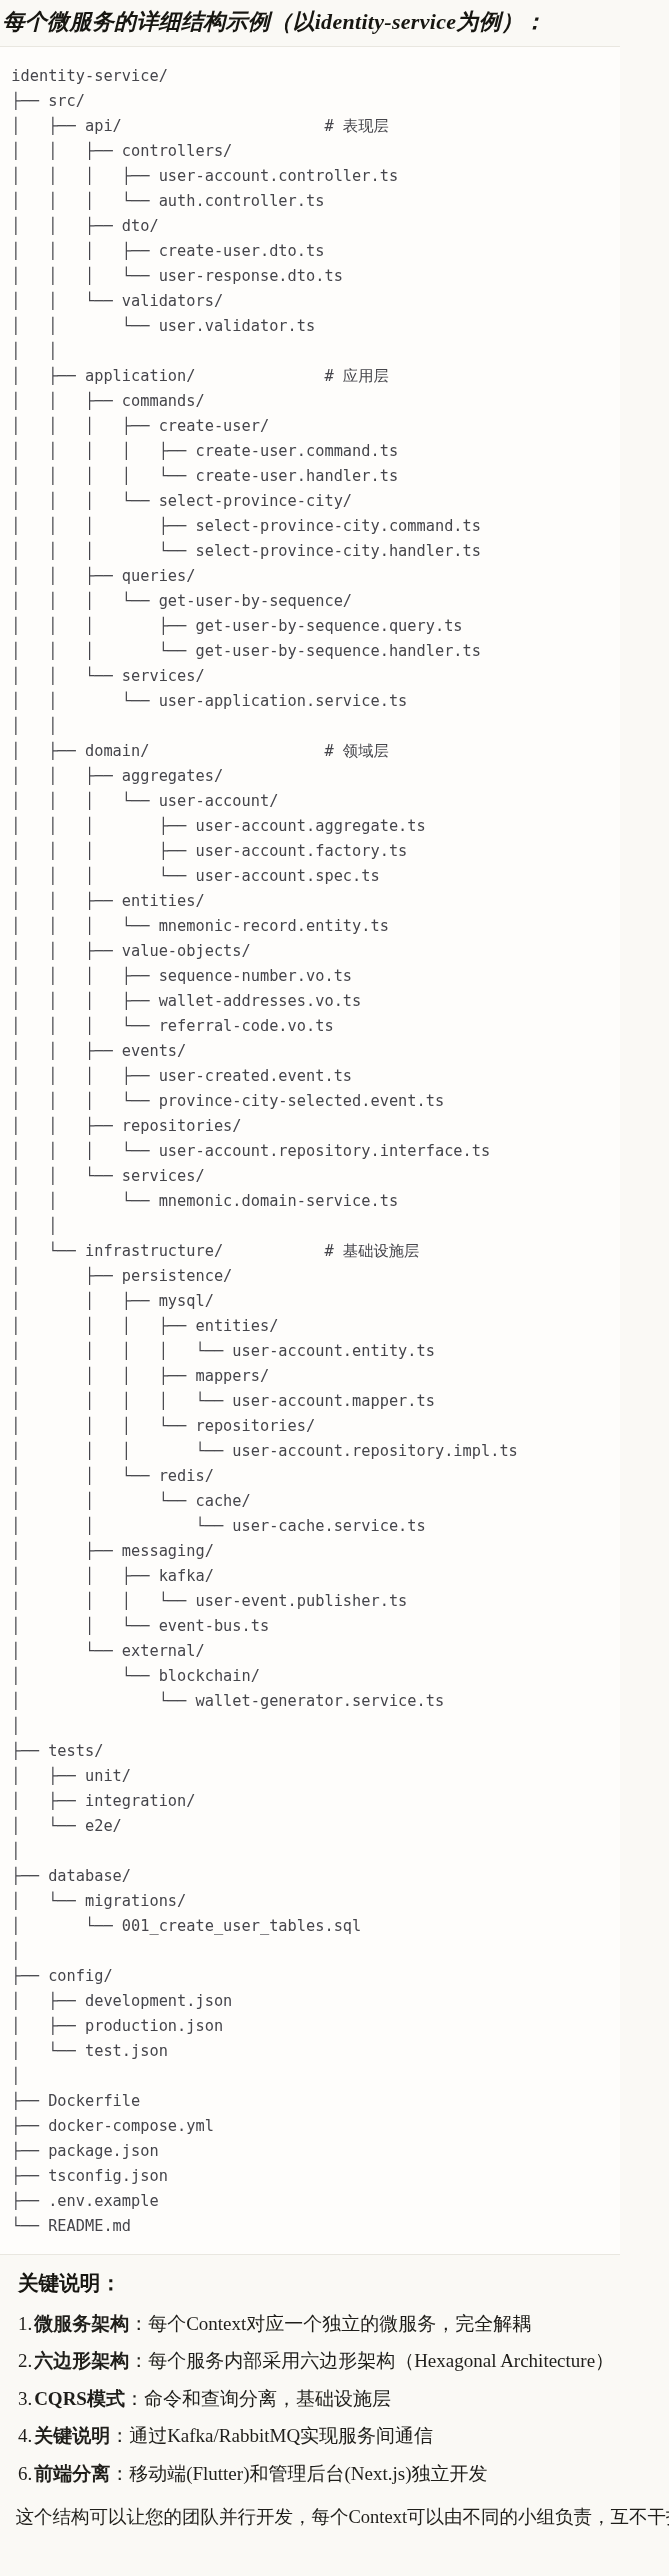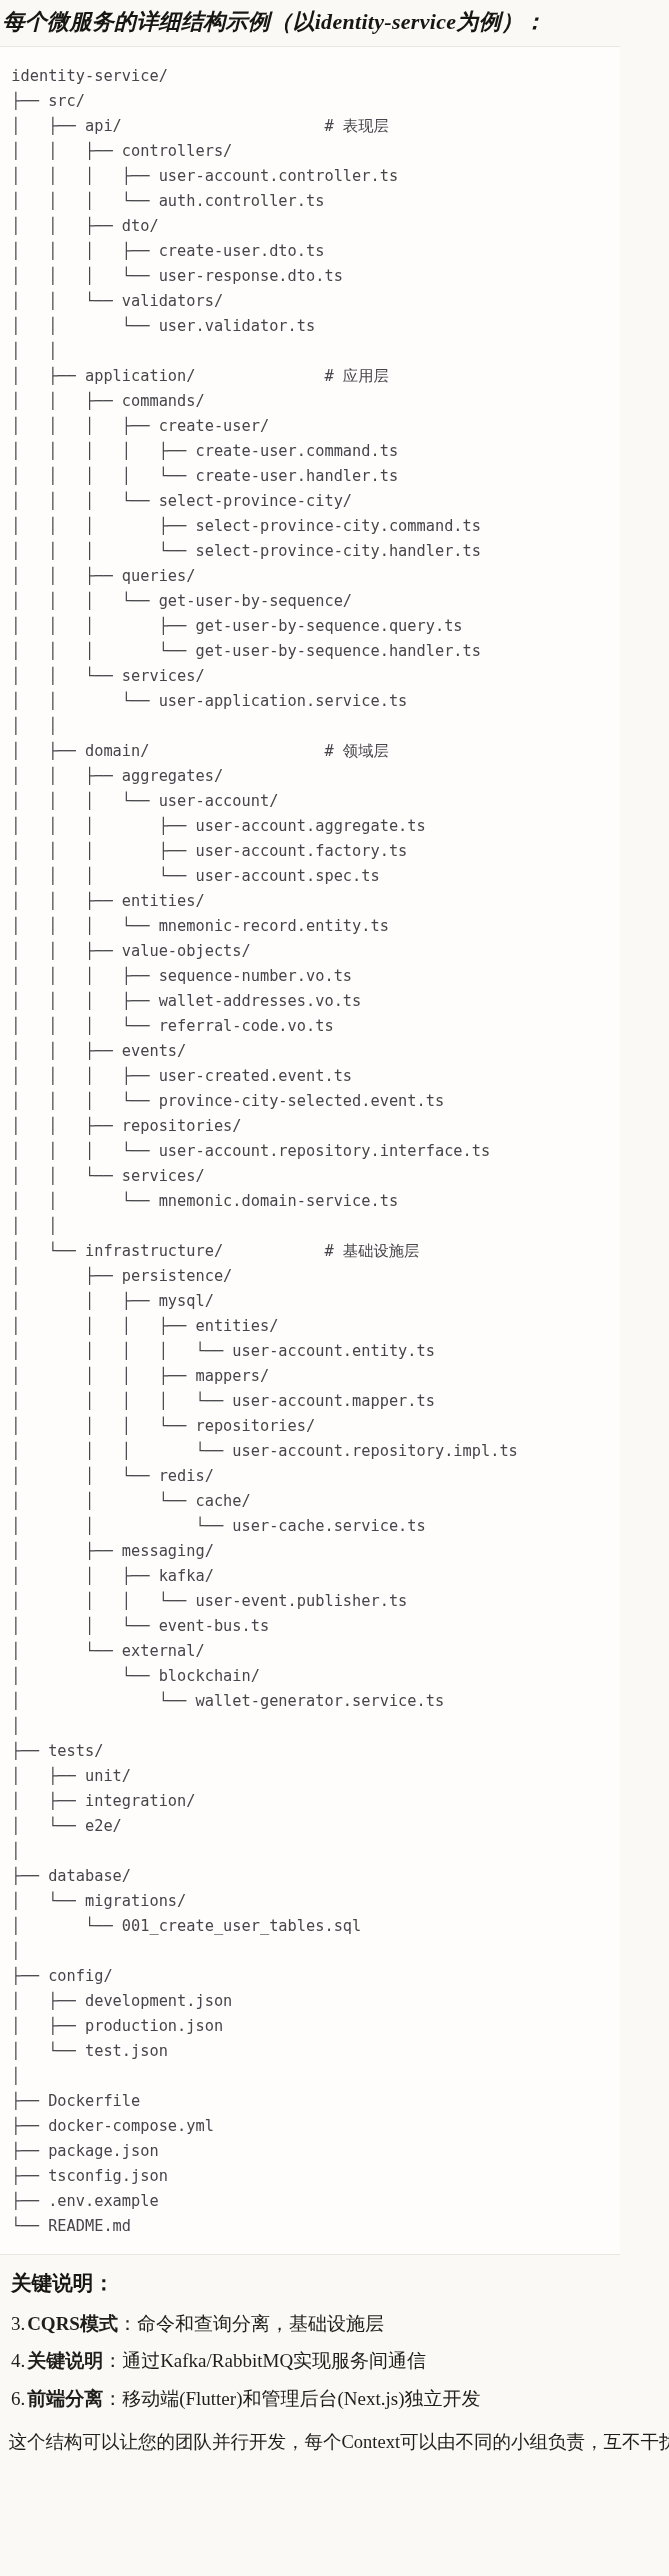--- a/index.html
+++ b/index.html
@@ -35,21 +35,21 @@
   .tree {
     margin: 0;
     font-family: "DejaVu Sans Mono", monospace;
     font-size: 15.3px;
     line-height: 25px;
     color: #45454b;
     white-space: pre;
     font-variant-ligatures: none;
   }
   .notes {
-    padding: 15px 5px 0 11px;
+    padding: 15px 5px 0 18px;
   }
   .notes-heading {
     font-size: 20.6px;
     line-height: 26px;
     font-weight: 700;
     margin: 0 0 15px 0;
     color: #171611;
   }
   .notes-list {
     list-style: none;
@@ -172,20 +172,26 @@
 ├── .env.example
 └── README.md</pre>
   </div>
 
   <div class="notes">
 
     <h2 class="notes-heading">关键说明：</h2>
 
     <ol class="notes-list">
       <li class="note-item">
+        <span class="note-num">1.</span><span class="note-label">微服务架构</span><span class="note-desc">：每个Context对应一个独立的微服务，完全解耦</span>
+      </li>
+      <li class="note-item">
+        <span class="note-num">2.</span><span class="note-label">六边形架构</span><span class="note-desc">：每个服务内部采用六边形架构（Hexagonal Architecture）</span>
+      </li>
+      <li class="note-item">
         <span class="note-num">3.</span><span class="note-label">CQRS模式</span><span class="note-desc">：命令和查询分离，基础设施层</span>
       </li>
       <li class="note-item">
         <span class="note-num">4.</span><span class="note-label">关键说明</span><span class="note-desc">：通过Kafka/RabbitMQ实现服务间通信</span>
       </li>
       <li class="note-item">
         <span class="note-num">6.</span><span class="note-label">前端分离</span><span class="note-desc">：移动端(Flutter)和管理后台(Next.js)独立开发</span>
       </li>
     </ol>
 

